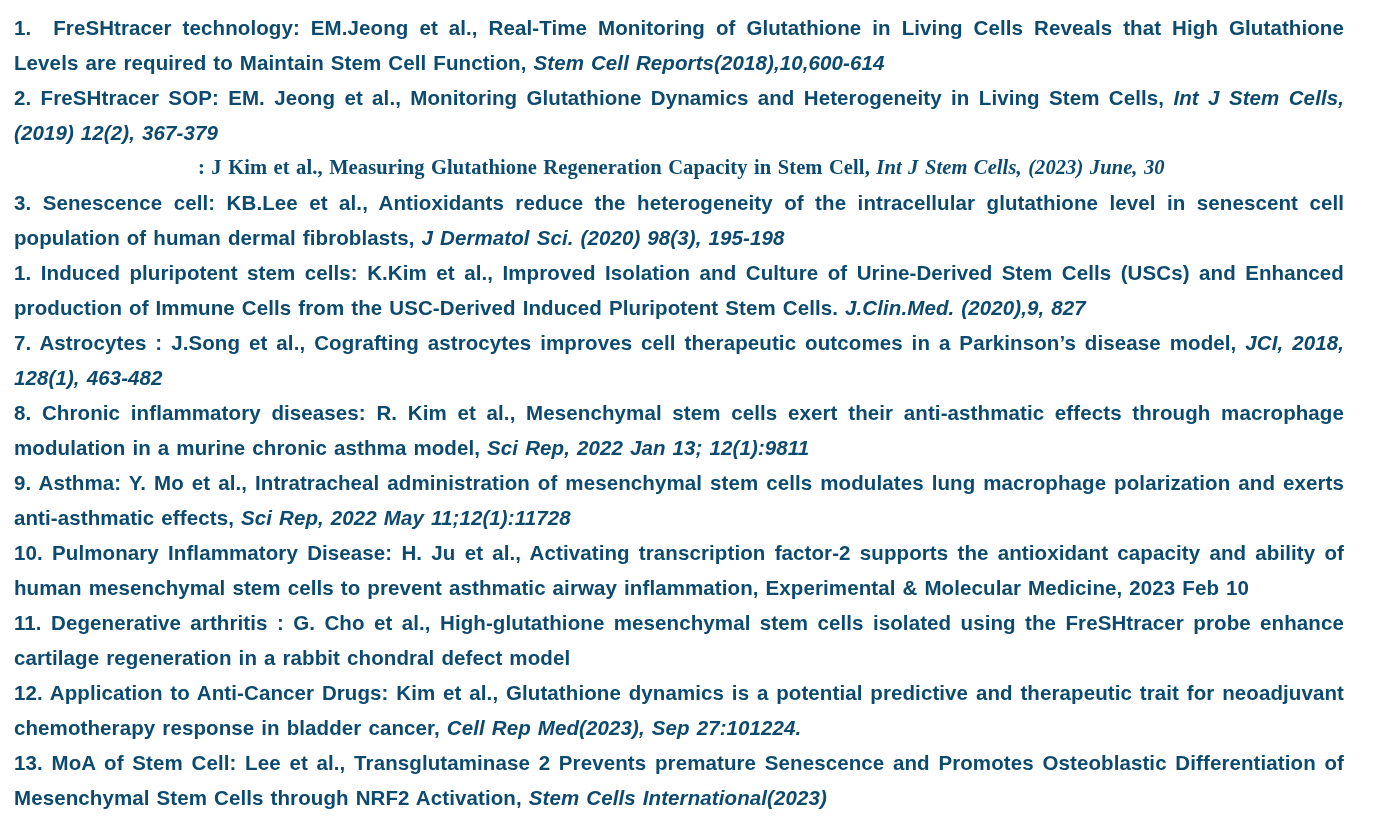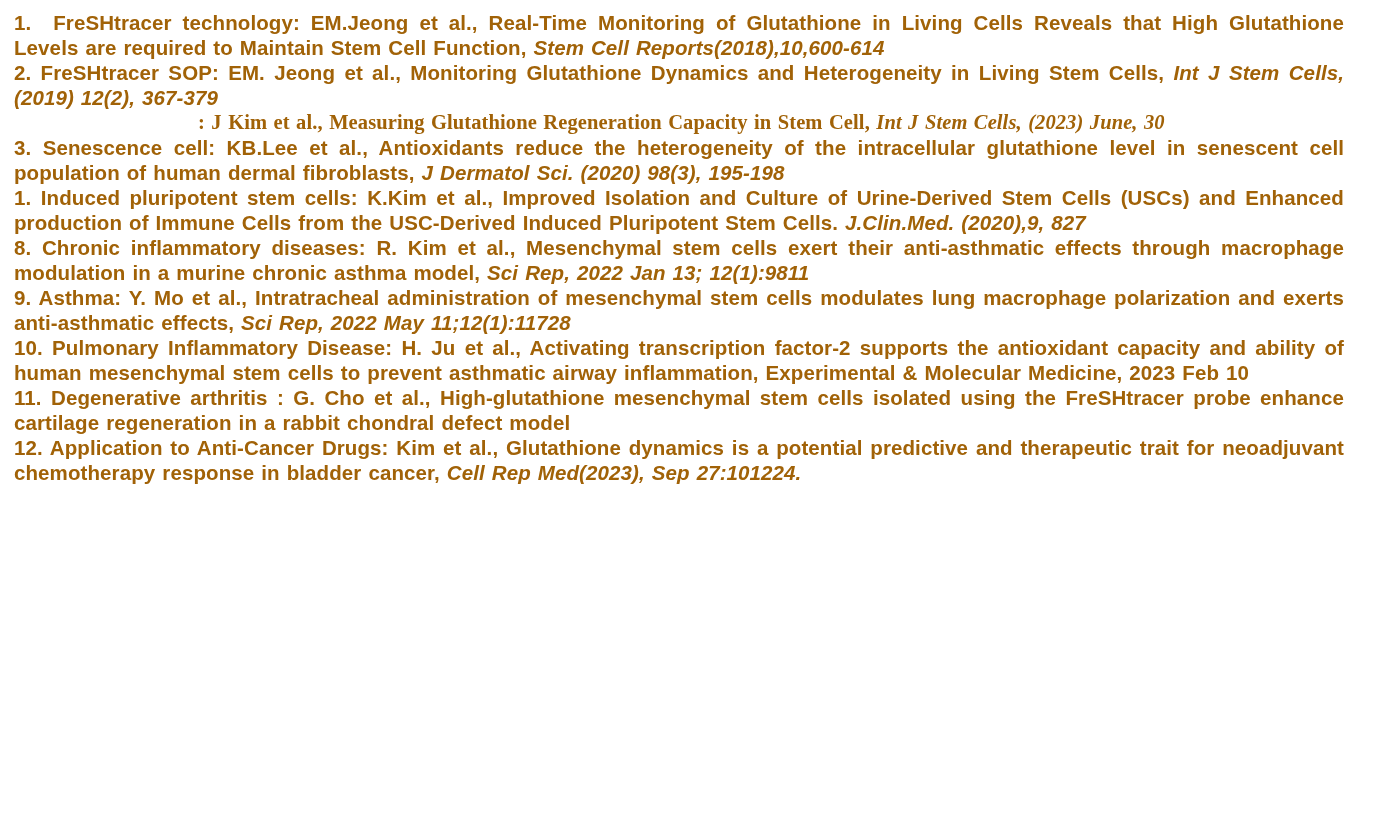--- a/index.html
+++ b/index.html
@@ -10,24 +10,24 @@
   body {
     width: 1400px;
     height: 821px;
     overflow: hidden;
     font-family: "Liberation Sans", sans-serif;
   }
   .doc {
     box-sizing: border-box;
     width: 1400px;
     padding: 10px 56px 0 14px;
-    color: #a16207;
+    color: #0c4a6e;
     font-weight: 700;
     font-size: 20.5px;
-    line-height: 25px;
+    line-height: 35px;
     letter-spacing: 0.1px;
     word-spacing: 1.2px;
     text-align: justify;
   }
   .ref {
     margin: 0;
   }
   .ref .it {
     font-style: italic;
   }
@@ -46,25 +46,27 @@
   <p class="ref"><span>2. FreSHtracer SOP: EM. Jeong et al., Monitoring Glutathione Dynamics and Heterogeneity in Living Stem Cells,</span> <span class="it">Int J Stem Cells, (2019) 12(2), 367-379</span></p>
 
   <p class="ref indent"><span>: J Kim et al., Measuring Glutathione Regeneration Capacity in Stem Cell,</span> <span class="it">Int J Stem Cells, (2023) June, 30</span></p>
 
   <p class="ref"><span>3. Senescence cell: KB.Lee et al., Antioxidants reduce the heterogeneity of the intracellular glutathione level in senescent cell population of human dermal fibroblasts,</span> <span class="it">J Dermatol Sci. (2020) 98(3), 195-198</span></p>
 
 
 
   <p class="ref"><span>1. Induced pluripotent stem cells: K.Kim et al., Improved Isolation and Culture of Urine-Derived Stem Cells (USCs) and Enhanced production of Immune Cells from the USC-Derived Induced Pluripotent Stem Cells.</span> <span class="it">J.Clin.Med. (2020),9, 827</span></p>
 
+  <p class="ref"><span>7. Astrocytes : J.Song et al., Cografting astrocytes improves cell therapeutic outcomes in a Parkinson’s disease model,</span> <span class="it">JCI, 2018, 128(1), 463-482</span></p>
 
   <p class="ref"><span>8. Chronic inflammatory diseases: R. Kim et al., Mesenchymal stem cells exert their anti-asthmatic effects through macrophage modulation in a murine chronic asthma model,</span> <span class="it">Sci Rep, 2022 Jan 13; 12(1):9811</span></p>
 
   <p class="ref"><span>9. Asthma: Y. Mo et al., Intratracheal administration of mesenchymal stem cells modulates lung macrophage polarization and exerts anti-asthmatic effects,</span> <span class="it">Sci Rep, 2022 May 11;12(1):11728</span></p>
 
   <p class="ref"><span>10. Pulmonary Inflammatory Disease: H. Ju et al., Activating transcription factor-2 supports the antioxidant capacity and ability of human mesenchymal stem cells to prevent asthmatic airway inflammation, Experimental &amp; Molecular Medicine, 2023 Feb 10</span> <span class="it"></span></p>
 
   <p class="ref"><span>11. Degenerative arthritis : G. Cho et al., High-glutathione mesenchymal stem cells isolated using the FreSHtracer probe enhance cartilage regeneration in a rabbit chondral defect model</span> <span class="it"></span></p>
 
   <p class="ref"><span>12. Application to Anti-Cancer Drugs: Kim et al., Glutathione dynamics is a potential predictive and therapeutic trait for neoadjuvant chemotherapy response in bladder cancer,</span> <span class="it">Cell Rep Med(2023), Sep 27:101224.</span></p>
 
+  <p class="ref"><span>13. MoA of Stem Cell: Lee et al., Transglutaminase 2 Prevents premature Senescence and Promotes Osteoblastic Differentiation of Mesenchymal Stem Cells through NRF2 Activation,</span> <span class="it">Stem Cells International(2023)</span></p>
 
 </div>
 
 </body></html>

